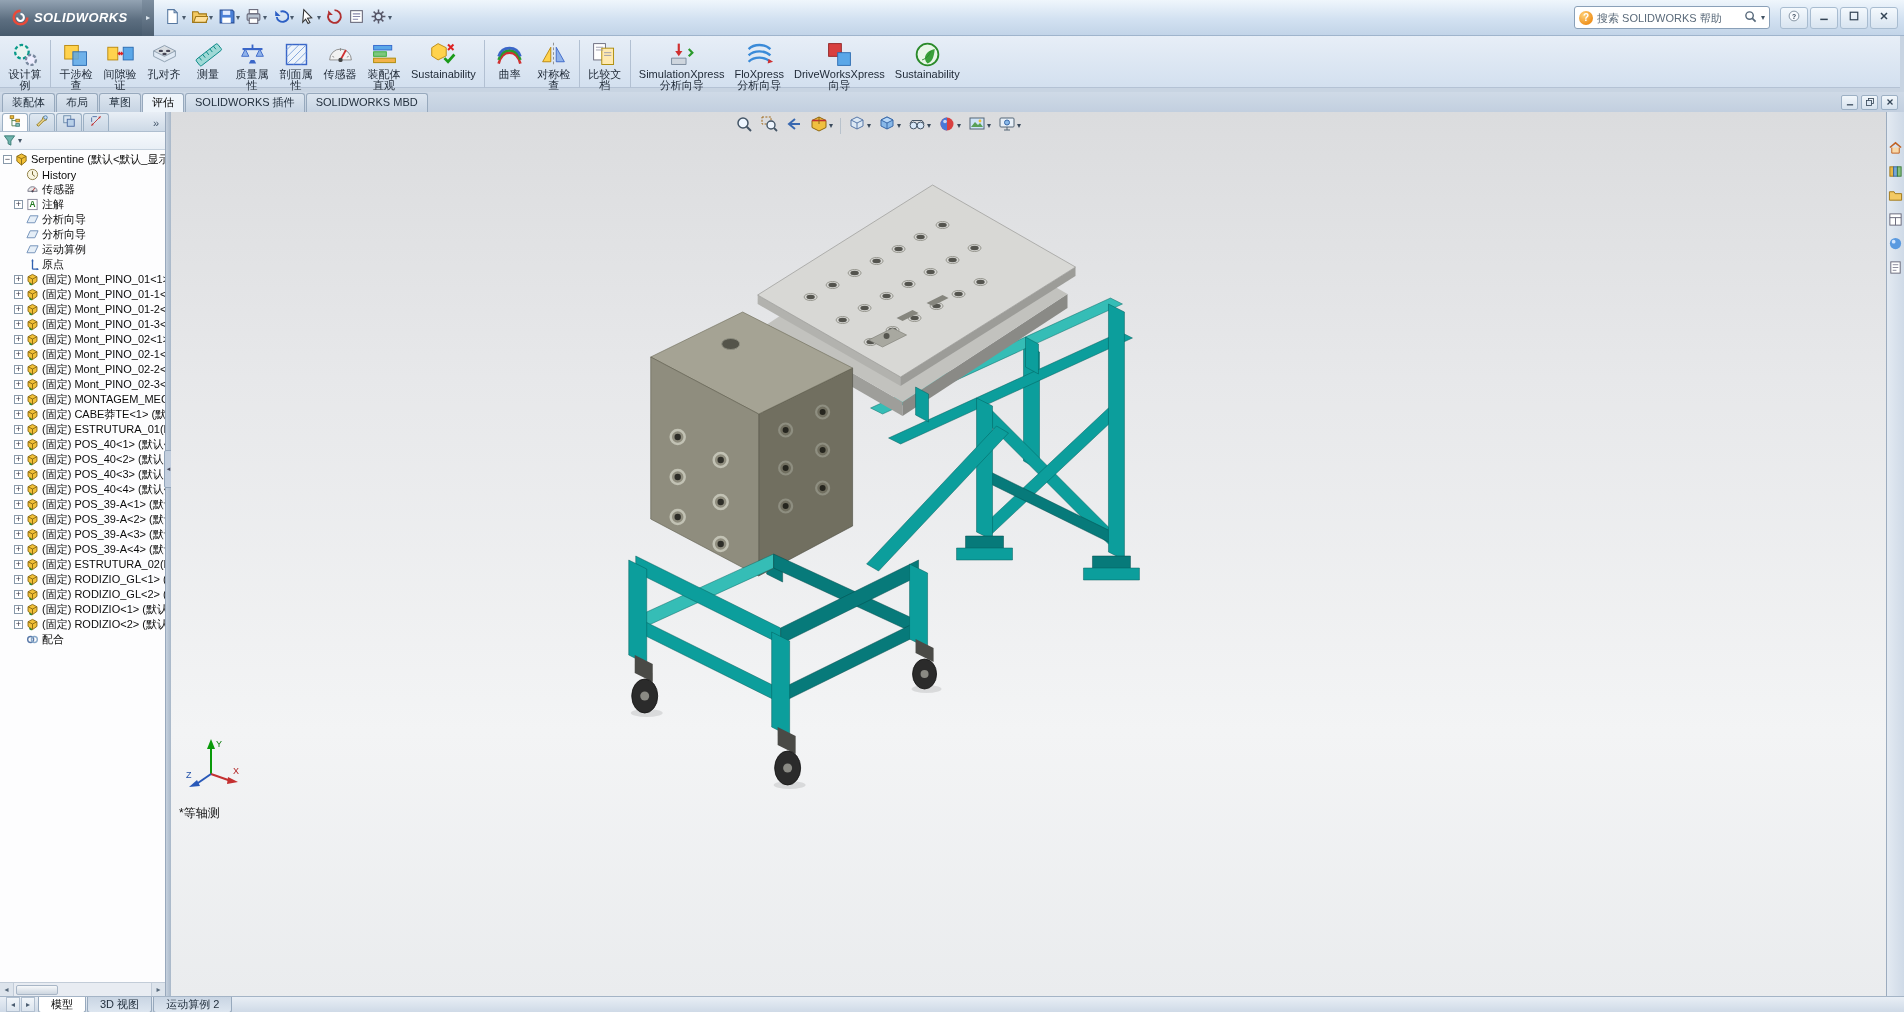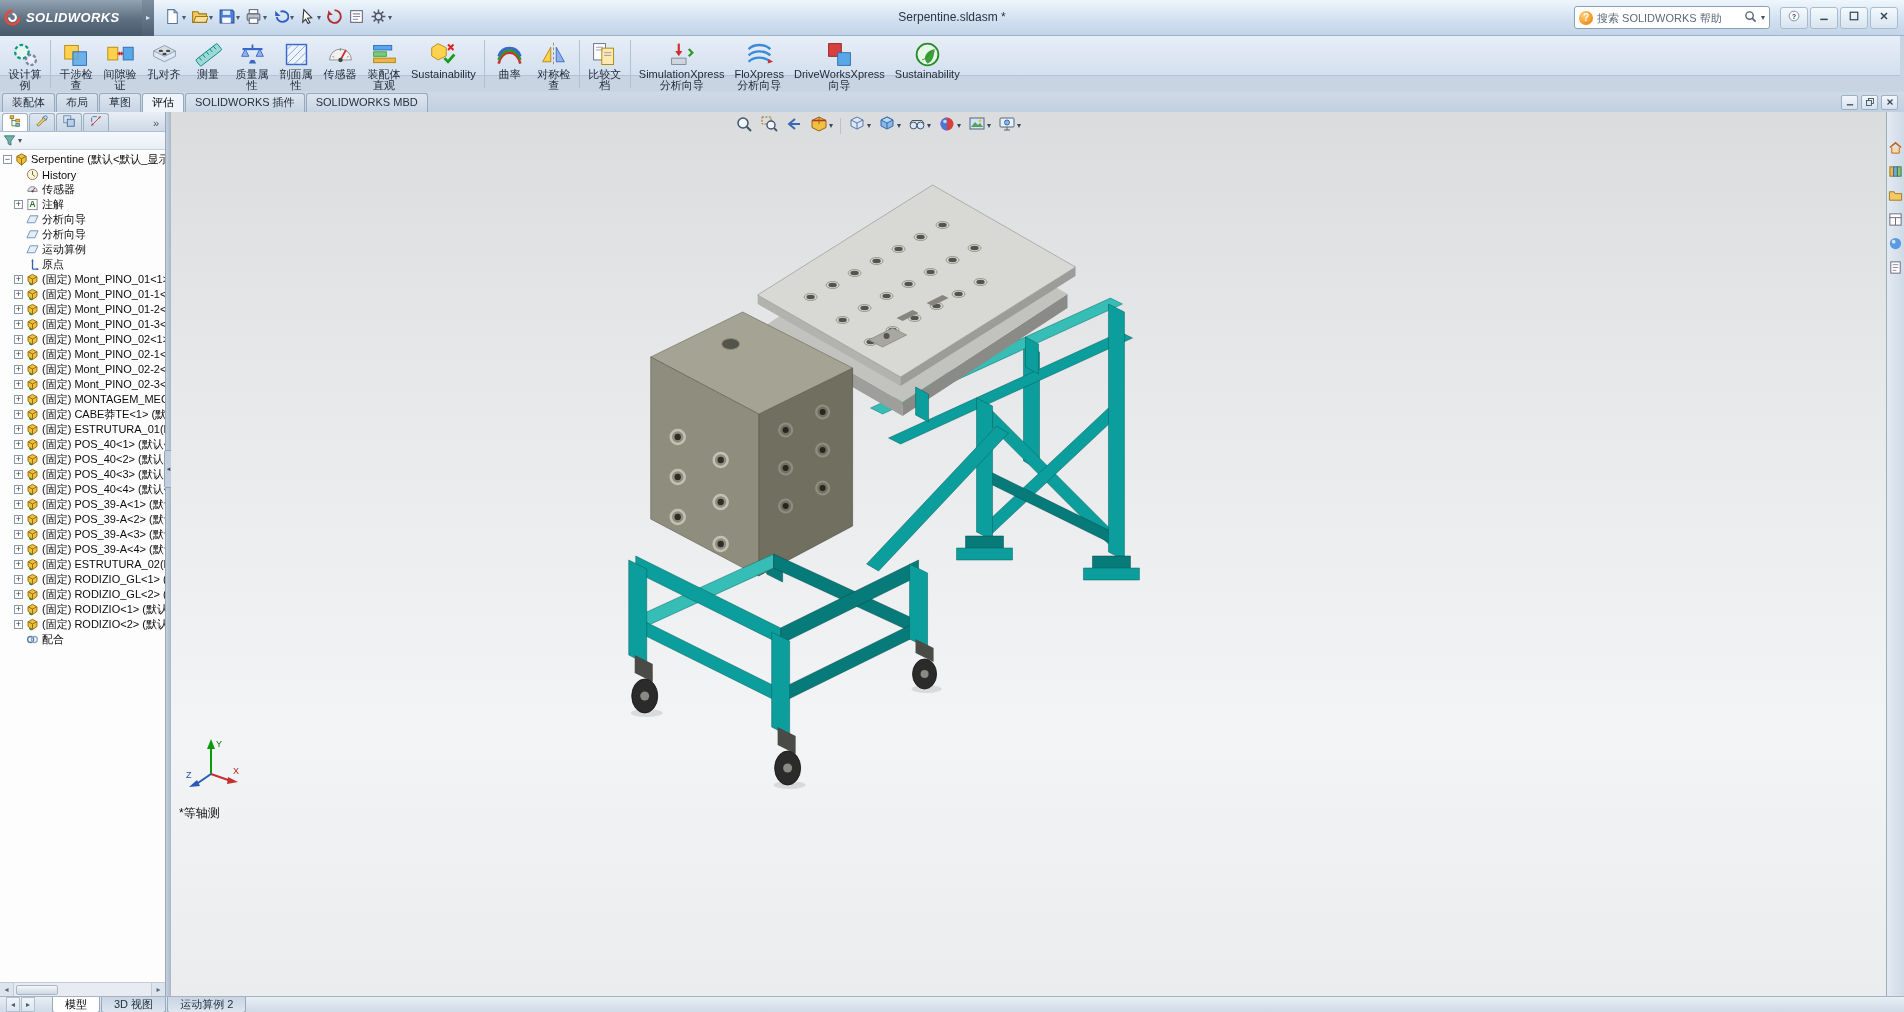--- a/index.html
+++ b/index.html
@@ -1,40 +1,40 @@
 <!DOCTYPE html>
 <html style="--frame-light: #35bdb6; --frame-mid: #0c9e9c; --frame-dark: #077a7a; --box-top: #a5a394; --box-front: #8f8d7e; --box-side: #716f60; --plate-top: #d8d8d5; --wheel: #2b2b2b;"><head>
 <meta charset="utf-8">
 <style>
 *{margin:0;padding:0;box-sizing:border-box}
 html,body{width:1904px;height:1012px;overflow:hidden;font-family:"Liberation Sans",sans-serif;font-size:12px;-webkit-user-select:none;user-select:none}
 .app{position:relative;width:1904px;height:1012px;background:#c8d4e2}
 
 
 .titlebar{position:absolute;top:0;left:0;right:0;height:36px;background:linear-gradient(#eff6fc,#d2e1f1 55%,#c2d4e8);border-bottom:1px solid #9fb4cc;display:flex;align-items:center;z-index:30}
-.brand{width:142px;height:36px;background:linear-gradient(#93a3b3,#5c6e80 55%,#475a6c);color:#fff;display:flex;align-items:center;gap:5px;padding-left:4px;font-weight:bold;font-style:italic;font-size:13px;letter-spacing:.4px;flex:0 0 auto}
+.brand{width:142px;height:36px;background:linear-gradient(#93a3b3,#5c6e80 55%,#475a6c);color:#fff;display:flex;align-items:center;gap:5px;padding-left:12px;font-weight:bold;font-style:italic;font-size:13px;letter-spacing:.4px;flex:0 0 auto}
 .brand-swirl{width:17px;height:17px;flex:0 0 auto}
 .brand-notch{width:12px;height:36px;background:linear-gradient(#7e8fa0,#4c5e70);color:#dfe8f0;font-size:8px;display:flex;align-items:center;justify-content:center;flex:0 0 auto}
 .tb-tools{display:flex;align-items:center;gap:1px;margin-left:8px;position:relative;z-index:2}
 .tool{display:flex;align-items:center;padding:2px;border-radius:2px}
 .tool svg{width:17px;height:17px}
 .tdrop{font-size:8px;color:#4a5a6c;margin-left:1px}
 .tb-title{position:absolute;left:0;right:0;top:10px;text-align:center;font-size:12px;color:#2a3440;pointer-events:none;z-index:1}
 .tb-search{display:flex;align-items:center;gap:4px;margin-left:auto;width:196px;height:23px;background:#fff;border:1px solid #8aa0b8;border-radius:3px;padding:0 4px;position:relative;z-index:2}
 .help-ball{width:14px;height:14px;border-radius:50%;background:radial-gradient(circle at 35% 30%,#ffd27a,#f0921e 70%);color:#fff;font-size:10px;font-weight:bold;display:flex;align-items:center;justify-content:center;flex:0 0 auto}
 .search-input{border:none;outline:none;flex:1;font-size:11px;color:#445;background:transparent;font-family:"Liberation Sans",sans-serif;min-width:0}
 .search-input::placeholder{color:#5a6a7a}
 .mag svg{width:13px;height:13px}
 .tb-search .drop{font-size:8px;color:#456}
 .tb-win{display:flex;align-items:center;margin:0 6px 0 10px;gap:2px;position:relative;z-index:2}
 .win-btn{width:28px;height:22px;display:flex;align-items:center;justify-content:center;border:1px solid #a8bcd0;border-radius:3px;background:linear-gradient(#f4f9fd,#d8e4f0)}
 .win-btn svg{width:12px;height:12px}
 
 
-.ribbon{position:absolute;top:36px;left:0;right:4px;height:40px;background:linear-gradient(#e7eef7,#d3e0ef);border-bottom:1px solid #b4c2d4;z-index:25}
+.ribbon{position:absolute;top:36px;left:0;right:4px;height:52px;background:linear-gradient(#e7eef7,#d3e0ef);border-bottom:1px solid #b4c2d4;z-index:25}
 .ribbon-inner{display:flex;align-items:flex-start;padding:2px 3px;height:100%}
 .rbtn{display:flex;flex-direction:column;align-items:center;padding:2px 5px 0;min-width:44px;border-radius:2px;height:52px}
 .ricon{width:29px;height:29px;flex:0 0 auto}
 .ricon svg{width:100%;height:100%}
 .rline{font-size:11px;line-height:11px;color:#1d2734;white-space:nowrap}
 .rdrop{font-size:8px;line-height:7px;color:#44566a}
 .rdiv{width:1px;background:#b2c0d2;height:48px;margin:2px 3px;flex:0 0 auto}
 
 
 .cmdrow{position:absolute;top:92px;left:0;right:0;height:20px;background:linear-gradient(#cfdae7,#c2cfdf);display:flex;align-items:flex-end;padding:0 2px;z-index:25}
@@ -97,21 +97,21 @@
 .view-label{position:absolute;left:8px;bottom:174px;font-size:12px;font-weight:normal;color:#101010}
 
 
 .taskpane{width:18px;flex:0 0 auto;background:linear-gradient(90deg,#e3eaf2,#cfdae7);border-left:1px solid #9cacbf;display:flex;flex-direction:column;align-items:center;padding-top:28px;gap:9px}
 .tp-btn{width:15px;height:15px}
 .tp-btn svg{width:15px;height:15px}
 
 
 .statusbar{position:absolute;left:0;right:0;bottom:0;height:16px;background:linear-gradient(#e8eef5,#cfdae7);border-top:1px solid #a4b4c6;display:flex;align-items:flex-start;padding-left:6px;z-index:30}
 .st-btn{width:14px;height:15px;font-size:8px;color:#4a5c70;display:flex;align-items:center;justify-content:center;border:1px solid #b2c0d0;background:linear-gradient(#f2f6fa,#dbe4ee);margin-right:1px}
-.status-tabs{display:flex;align-items:center;margin-left:16px;gap:1px}
+.status-tabs{display:flex;align-items:center;margin-left:2px;gap:1px}
 .sttab{font-size:11px;line-height:12px;padding:1px 12px 2px;border:1px solid #97a9bd;border-top:none;border-radius:0 0 3px 3px;background:linear-gradient(#c9d5e3,#dde6f0);color:#23303e;white-space:nowrap}
 .sttab.active{background:#fff;color:#000}
 </style>
 </head>
 <body>
 
 <div class="app">
 
   <div class="titlebar">
     <div class="brand">
@@ -179,21 +179,20 @@
             </svg></span>
         </span>
         <span class="tool">
           <span><svg viewBox="0 0 16 16">
               <circle cx="8" cy="8" r="3.2" fill="none" stroke="#556" stroke-width="1.6"></circle>
               <path d="M8 1.5v3M8 11.5v3M1.5 8h3M11.5 8h3M3.4 3.4l2.1 2.1M10.5 10.5l2.1 2.1M12.6 3.4l-2.1 2.1M5.5 10.5l-2.1 2.1" stroke="#556" stroke-width="1.4"></path>
             </svg></span>
           <span class="tdrop">▾</span>
         </span>
       </div>
-    <div class="tb-title">Serpentine.sldasm *</div>
     <div class="tb-search">
       <span class="help-ball">?</span>
       <input class="search-input" placeholder="搜索 SOLIDWORKS 帮助" style="">
       <span class="mag"><svg viewBox="0 0 14 14">
             <circle cx="6" cy="6" r="4" fill="none" stroke="#56687a" stroke-width="1.5"></circle>
             <path d="M9 9l3.5 3.5" stroke="#56687a" stroke-width="1.8"></path>
           </svg></span>
       <span class="drop">▾</span>
     </div>
     <div class="tb-win" id="tb-win">

